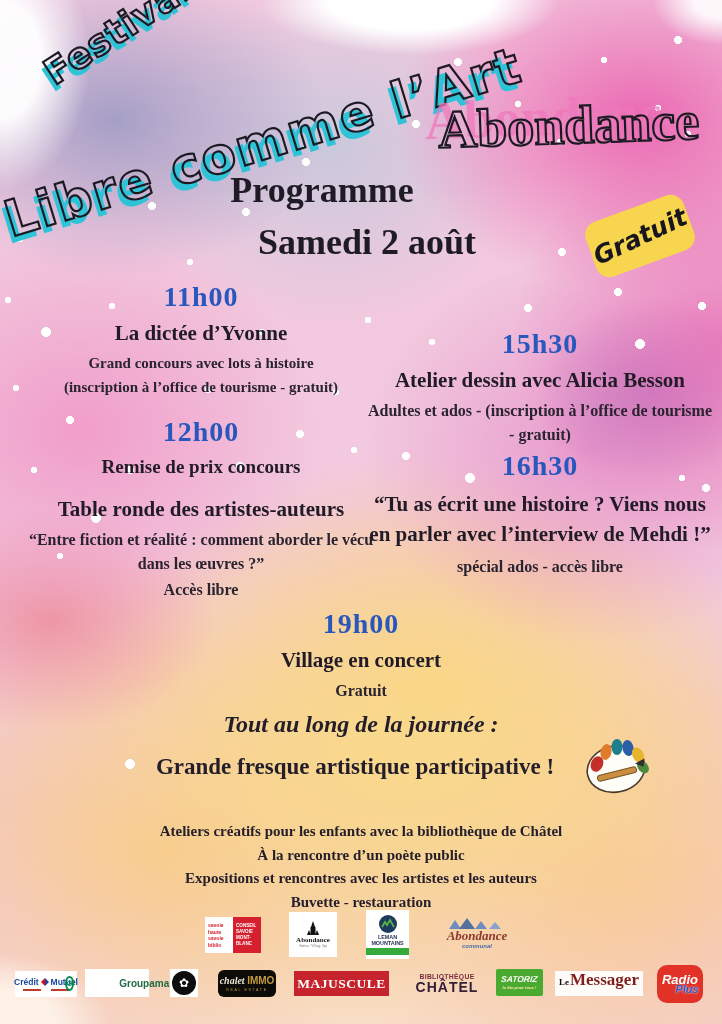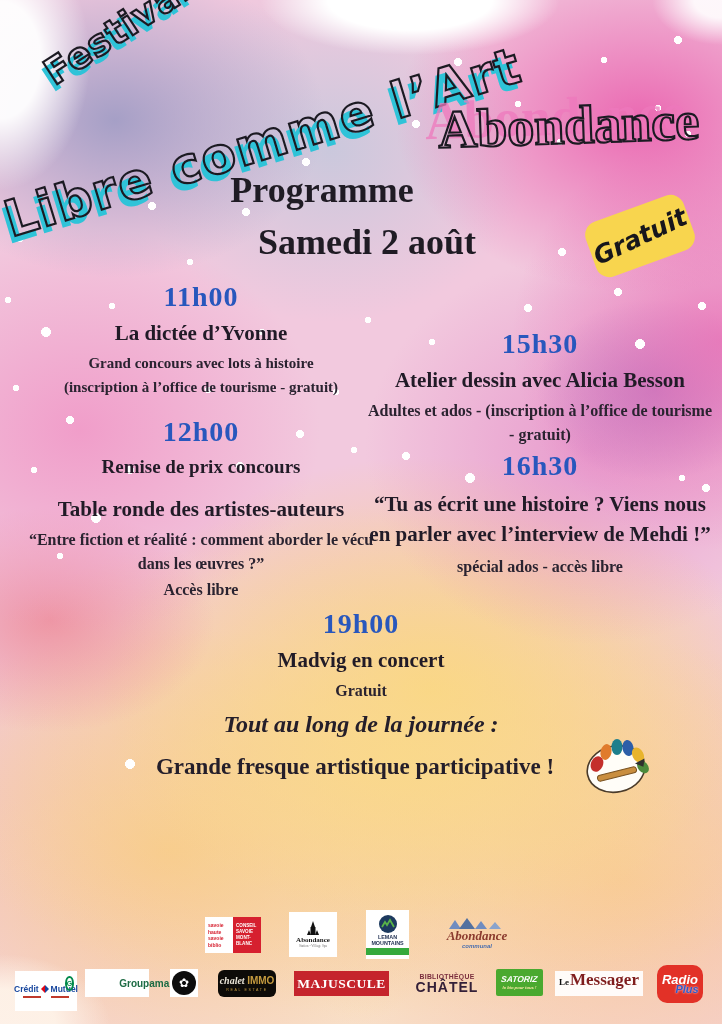--- a/index.html
+++ b/index.html
@@ -130,21 +130,21 @@
   .savoie .r{background:#d6202f;width:50%;height:100%;color:#fff;font-size:4.6px;font-weight:700;line-height:1.3;display:flex;flex-direction:column;justify-content:center;padding-left:3px;box-sizing:border-box;}
   .ab-station{left:289px;top:912px;width:48px;height:45px;background:#fff;flex-direction:column;font-family:"Liberation Serif",serif;}
   .ab-station .t{font-size:7px;font-weight:700;color:#1c1c1c;margin-top:1px;}
   .ab-station .s{font-size:3.4px;color:#777;}
   .leman{left:366px;top:910px;width:43px;height:49px;background:#fff;flex-direction:column;font-family:"Liberation Sans",sans-serif;}
   .leman .txt{font-size:5.4px;font-weight:800;color:#1d2d50;line-height:1.15;text-align:center;}
   .leman .bar{width:100%;height:7px;background:#35a93c;margin-top:2px;}
   .ab-commune{left:437px;top:912px;width:80px;height:42px;flex-direction:column;}
   .ab-commune .t{font:700 italic 13px/1 "Liberation Serif",serif;color:#8a3a2e;}
   .ab-commune .s{font:700 italic 6px/1 "Liberation Sans",sans-serif;color:#4a6fae;margin-top:1px;}
-  .cm{left:15px;top:971px;width:62px;height:40px;background:#fff;flex-direction:column;font-family:"Liberation Sans",sans-serif;}
+  .cm{left:15px;top:971px;width:62px;height:26px;background:#fff;flex-direction:column;font-family:"Liberation Sans",sans-serif;}
   .cm .row{display:flex;align-items:center;gap:2px;font-size:8.5px;font-weight:800;color:#17469e;}
   .cm .ul{width:46px;height:2px;margin-top:2px;background:linear-gradient(to right,#c0392b 40%,transparent 40%,transparent 60%,#c0392b 60%);}
   .grp{left:85px;top:969px;width:64px;height:28px;background:#fff;gap:3px;font-family:"Liberation Sans",sans-serif;}
   .grp .g{width:11px;height:11px;border:2px solid #00894a;border-radius:50%;color:#00894a;font-size:7px;font-weight:800;display:flex;align-items:center;justify-content:center;}
   .grp .t{font-size:10px;font-weight:700;color:#1d6b44;padding-left:42px;}
   .edel{left:170px;top:969px;width:28px;height:28px;background:#fff;}
   .edel .c{width:24px;height:24px;border-radius:50%;background:#0d0d0d;color:#fff;font-size:12px;display:flex;align-items:center;justify-content:center;}
   .chimmo{left:218px;top:970px;width:58px;height:27px;background:#0d0b08;border-radius:6px;flex-direction:column;}
   .chimmo .row{font-size:10px;line-height:1;}
   .chimmo .c1{font:700 italic 10px "Liberation Serif",serif;color:#eae5d8;}
@@ -208,37 +208,43 @@
   </div>
 
   <div class="abs event col-right" style="top:452px;">
     <div class="time">16h30</div>
     <div class="equote">“Tu as écrit une histoire ? Viens nous en parler avec l’interview de Mehdi !”</div>
     <div class="edesc" style="font-size:16px;">spécial ados - accès libre</div>
   </div>
 
   <div class="abs event full" style="top:610px;">
     <div class="time">19h00</div>
-    <div class="etitle">Madvig en concert</div>
+    <div class="etitle">Village en concert</div>
     <div class="edesc" style="font-size:16px;">Gratuit</div>
   </div>
 
   <div class="abs daylong-intro">Tout au long de la journée :</div>
   <div class="abs fresque">Grande fresque artistique participative !</div>
   <svg class="abs palette" viewBox="0 0 66 58">
     <ellipse cx="31" cy="32" rx="29" ry="23" fill="#fffdf8" stroke="#4a3b2a" stroke-width="1.6" transform="rotate(-12 31 32)"></ellipse>
     <ellipse cx="12" cy="27" rx="6" ry="8" fill="#c42f2c" transform="rotate(24 12 27)"></ellipse>
     <ellipse cx="21" cy="15" rx="5.5" ry="8" fill="#e07b2c" transform="rotate(12 21 15)"></ellipse>
     <ellipse cx="32" cy="10" rx="5.5" ry="8" fill="#1e7f8c"></ellipse>
     <ellipse cx="43" cy="11" rx="5.5" ry="8" fill="#2d5ea8" transform="rotate(-10 43 11)"></ellipse>
     <ellipse cx="53" cy="18" rx="5.5" ry="8" fill="#e8b42c" transform="rotate(-26 53 18)"></ellipse>
     <ellipse cx="58" cy="30" rx="5" ry="7" fill="#4c8a3c" transform="rotate(-40 58 30)"></ellipse>
     <rect x="12" y="34" width="40" height="6" rx="3" fill="#c98e3f" stroke="#7a5322" stroke-width="1" transform="rotate(-14 32 37)"></rect>
     <polygon points="50,26 60,22 58,30" fill="#2e2e2e" transform="rotate(-6 55 26)"></polygon>
   </svg>
+  <div class="abs daylist">
+    <div>Ateliers créatifs pour les enfants avec la bibliothèque de Châtel</div>
+    <div>À la rencontre d’un poète public</div>
+    <div>Expositions et rencontres avec les artistes et les auteurs</div>
+    <div>Buvette - restauration</div>
+  </div>
 
   <div class="sp savoie">
     <div class="l">
       <span>savoie</span>
       <span>haute</span>
       <span>savoie</span>
       <span>biblio</span>
     </div>
     <div class="r">
       <span>CONSEIL</span>

